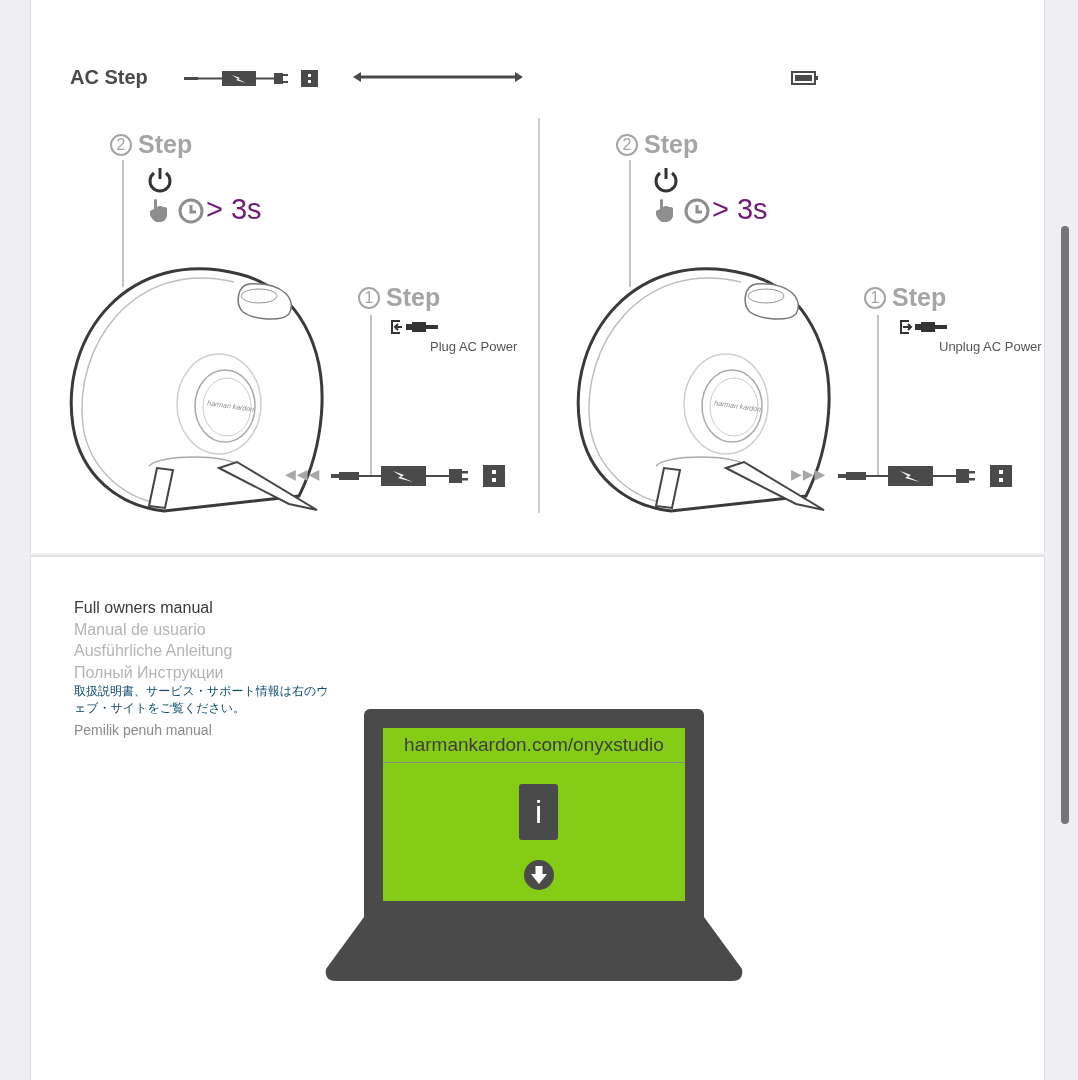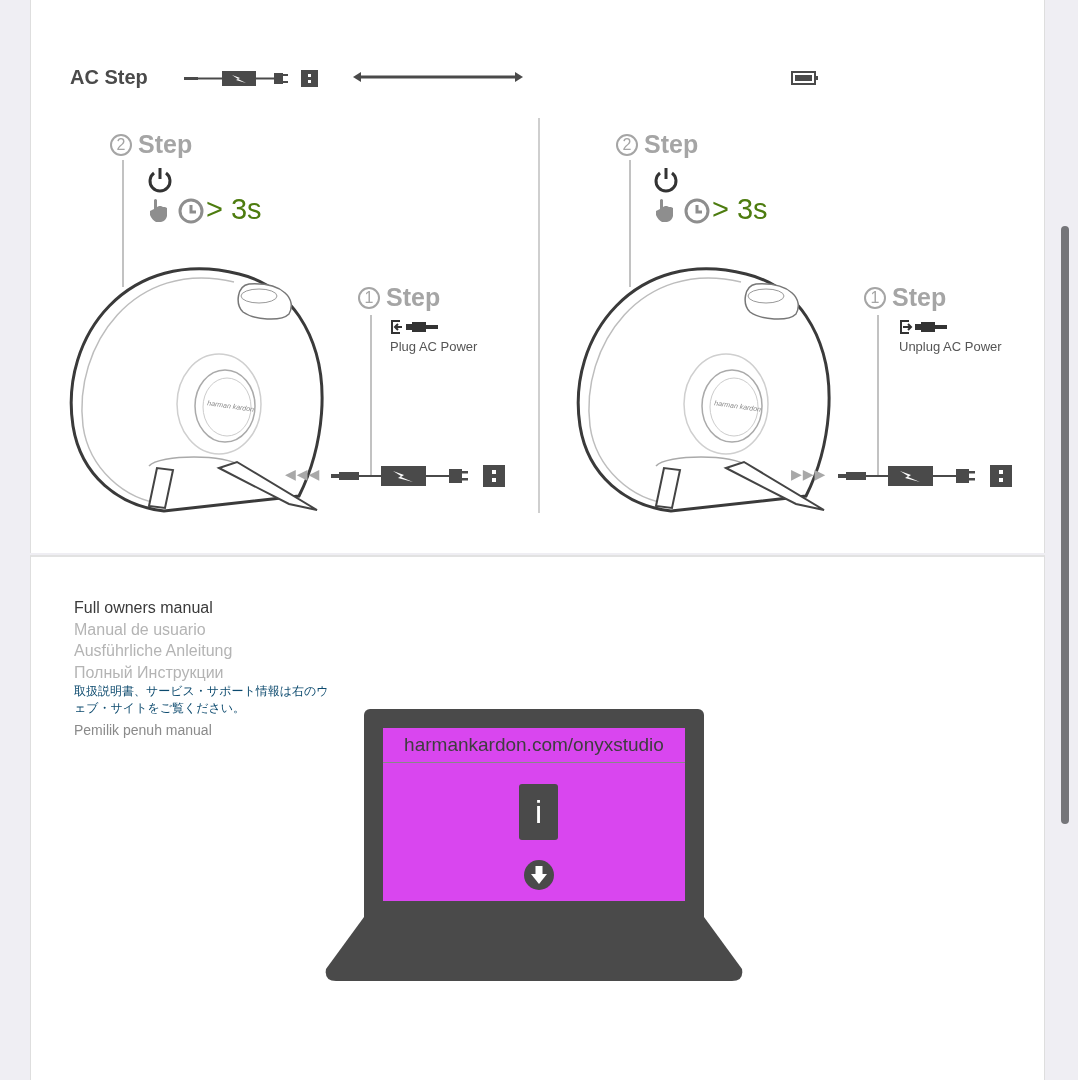--- a/index.html
+++ b/index.html
@@ -6,22 +6,22 @@
   body { width:1078px; height:1080px; background:#efeef3; position:relative; overflow:hidden; font-family:"DejaVu Sans", sans-serif; color:#4a4a4a; }
   .page1 { position:absolute; left:30px; top:-2px; width:1015px; height:555px; background:#fff; border-top:2px solid #d8d8d8; border-left:1px solid #dedede; border-right:1px solid #dedede; box-sizing:border-box; }
   .page2 { position:absolute; left:30px; top:555px; width:1015px; height:540px; background:#fff; border-top:2px solid #e2e2e2; border-left:1px solid #dedede; border-right:1px solid #dedede; box-sizing:border-box; }
   .topline { position:absolute; left:30px; top:10px; width:1015px; height:2px; background:#d6d6d6; }
   .scroll-track { position:absolute; left:1046px; top:0; width:32px; height:1080px; background:#efeef3; }
   .scroll-thumb { position:absolute; left:1061px; top:226px; width:8px; height:598px; background:#757579; border-radius:4px; }
   .abs { position:absolute; }
   .hdr { font-family:"Liberation Sans", sans-serif; font-weight:bold; font-size:20px; color:#4a4a4a; }
   .step { font-family:"Liberation Sans", sans-serif; font-weight:bold; font-size:25px; color:#a5a5a5; display:flex; align-items:center; gap:6px; }
   .step .circ { width:22px; height:22px; border:2px solid #a5a5a5; border-radius:50%; font-size:16px; font-weight:normal; display:flex; align-items:center; justify-content:center; box-sizing:border-box; }
-  .small { font-family:"Liberation Sans", sans-serif; font-size:13px; color:#555; }
-  .three-s { font-family:"Liberation Sans", sans-serif; font-size:29px; color:#4d7c0f; }
+  .small { font-family:"Liberation Sans", sans-serif; font-size:13px; color:#555;margin-left:40px; }
+  .three-s { font-family:"Liberation Sans", sans-serif; font-size:29px; color:#701a75; }
   .manual-list div { font-family:"Liberation Sans", sans-serif; font-size:16px; line-height:21.5px; color:#b4b4b4; }
   .manual-list .first { color:#3a3a3a; }
   .manual-list .jp { font-size:12px; line-height:17px; color:#0c4a6e; }
   .manual-list .last { font-size:14px; color:#8a8a8a; margin-top:3px; }
   .vline { position:absolute; width:2px; background:#c2c2c2; }
   .url { font-family:"Liberation Sans", sans-serif; font-size:19px; color:#3e3e3e; }
 </style>
 </head>
 <body>
 
@@ -187,21 +187,21 @@
     <div>Manual de usuario</div>
     <div>Ausführliche Anleitung</div>
     <div>Полный Инструкции</div>
     <div class="jp">取扱説明書、サービス・サポート情報は右のウ</div>
     <div class="jp">ェブ・サイトをご覧ください。</div>
     <div class="last">Pemilik penuh manual</div>
   </div>
 
   <div class="abs" style="left:293px;top:152px;width:420px;height:275px;">
     <div class="abs" style="left:40px;top:0;width:340px;height:210px;background:#4a4a4a;border-radius:6px 6px 0 0;"></div>
-    <div class="abs" style="left:59px;top:19px;width:302px;height:173px;background:#d946ef;">
+    <div class="abs" style="left:59px;top:19px;width:302px;height:173px;background:#84cc16;">
       <div class="abs url" style="left:0;top:6px;width:302px;text-align:center;">harmankardon.com/onyxstudio</div>
       <div class="abs" style="left:0;top:34px;width:302px;height:1px;background:#888;"></div>
       <div class="abs" style="left:136px;top:56px;width:39px;height:56px;background:#4a4a4a;border-radius:3px;color:#fff;font-family:'Liberation Sans',sans-serif;font-size:32px;text-align:center;line-height:56px;">i</div>
       <svg class="abs" style="left:140px;top:131px;" width="32" height="32">
         <circle cx="16" cy="16" r="15" fill="#4a4a4a"></circle>
         <rect x="12.5" y="7" width="7" height="10" fill="#fff"></rect>
         <path d="M8 15 L24 15 L16 25 Z" fill="#fff"></path>
       </svg>
     </div>
     <svg class="abs" style="left:0;top:208px;" width="420" height="66">

